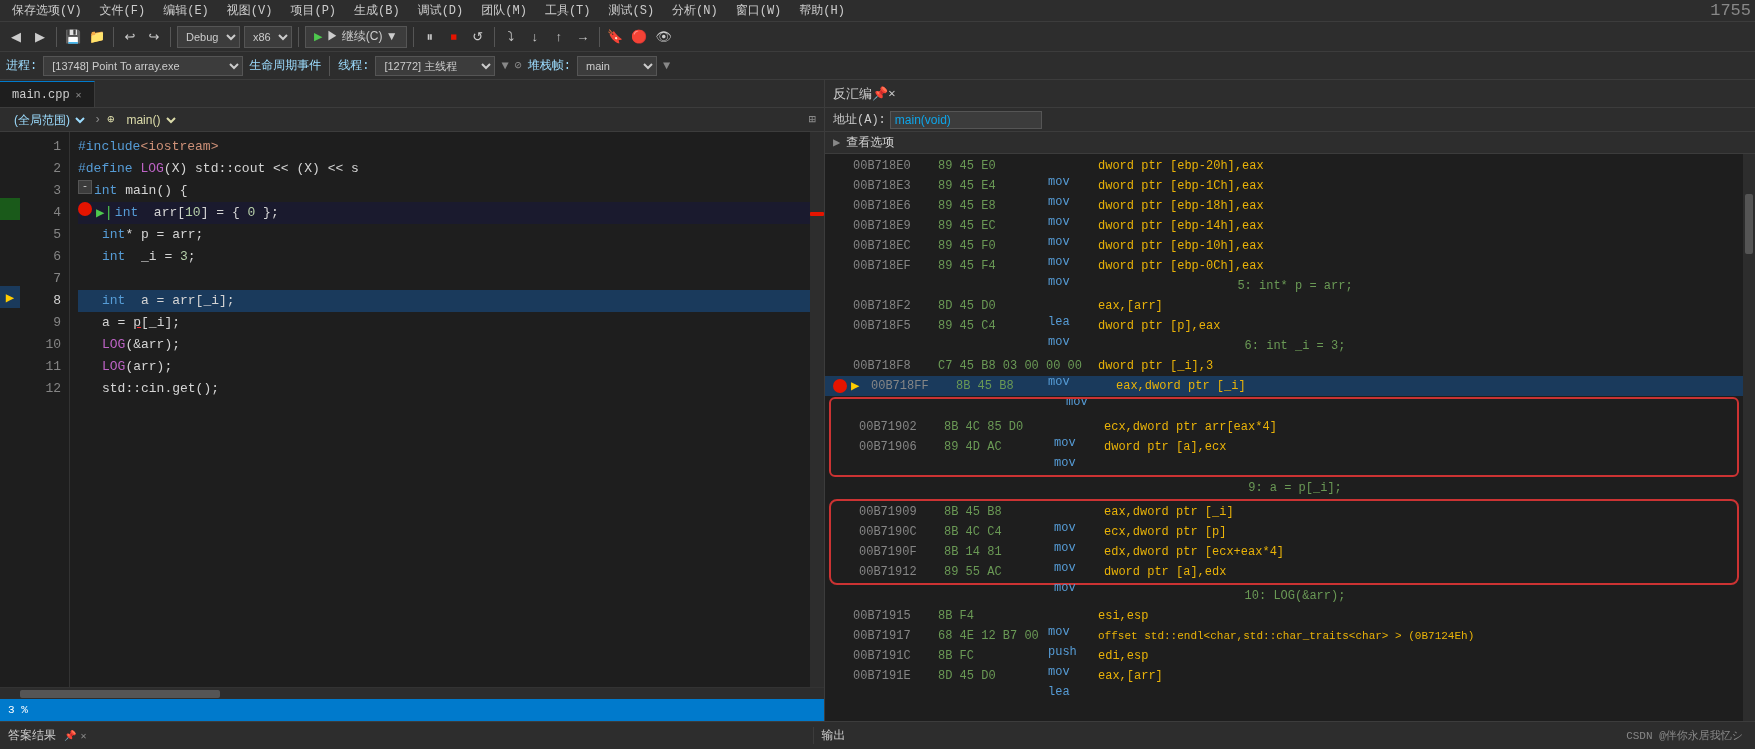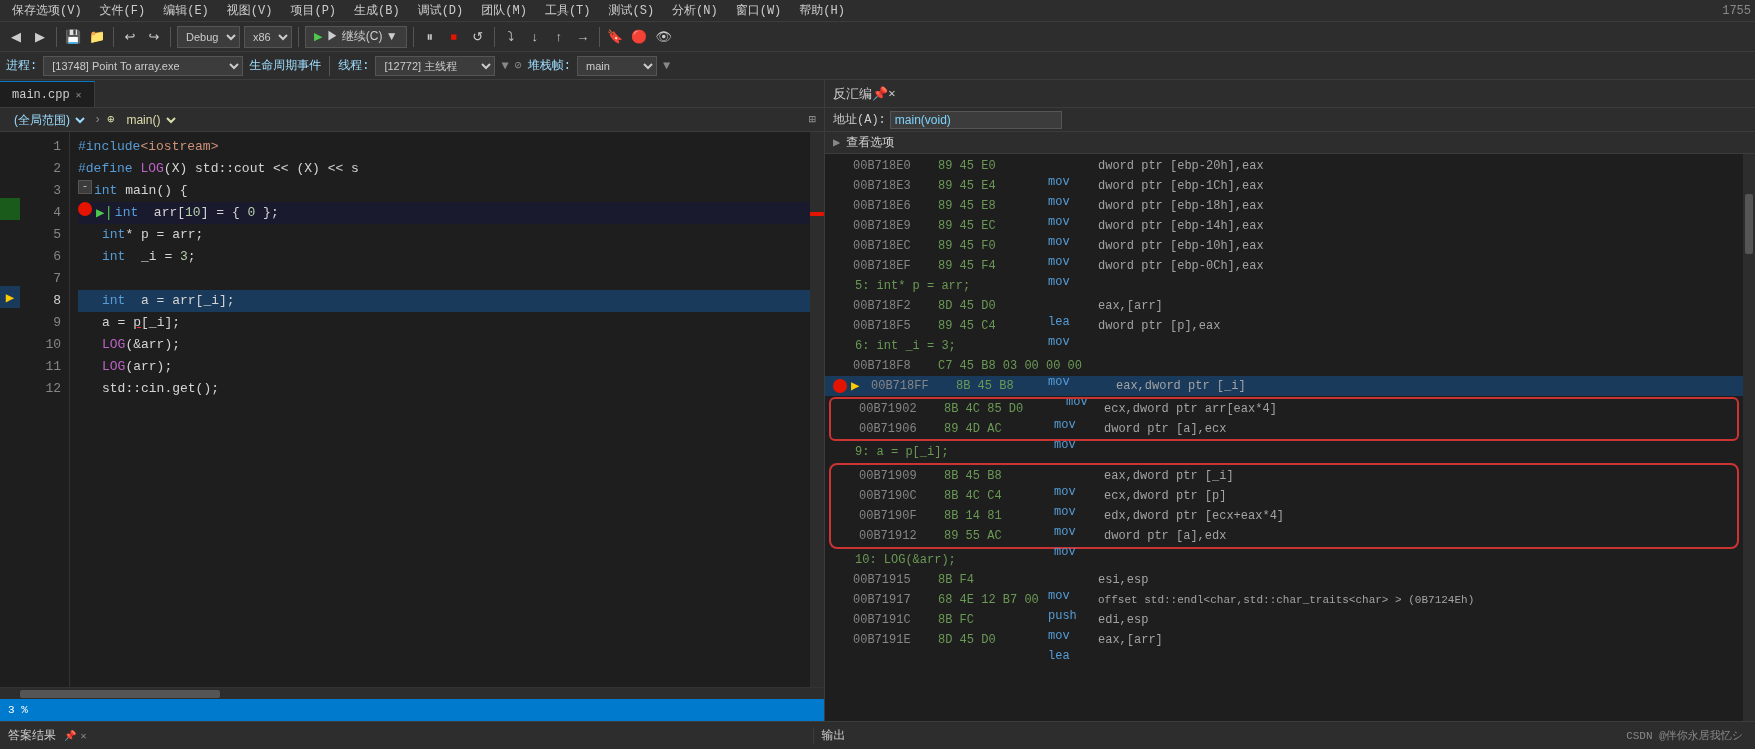--- a/index.html
+++ b/index.html
@@ -275,25 +275,25 @@
       display: flex;
       align-items: center;
       padding: 0 8px;
       gap: 4px;
       border-bottom: 1px solid #3c3c3c;
       font-size: 12px;
     }
     #disasm-addr-input {
       background: #3c3c3c;
       border: 1px solid #555;
-      color: #7dd3fc;
+      color: #0ea5e9;
       font-size: 12px;
       height: 18px;
       padding: 0 4px;
-      width: 172px;
+      width: 152px;
     }
 
     #disasm-options {
       height: 22px;
       background: #2d2d2d;
       display: flex;
       align-items: center;
       padding: 0 8px;
       gap: 6px;
       border-bottom: 1px solid #3c3c3c;
@@ -308,30 +308,31 @@
       padding: 2px 0;
       font-size: 12px;
       line-height: 20px;
     }
     .disasm-line {
       height: 20px;
       display: flex;
       align-items: center;
       padding: 0 8px;
       white-space: nowrap;
+      justify-content: center;
     }
     .disasm-line.current { background: #1a3a5c; }
     .disasm-line.src-line {
       color: #6a9955;
       padding-left: 30px;
     }
     .disasm-addr { color: #858585; width: 85px; flex-shrink: 0; }
     .disasm-bytes { color: #6a9955; width: 110px; flex-shrink: 0; }
     .disasm-instr { color: #569cd6; width: 50px; flex-shrink: 0; margin-top: 32px; }
-    .disasm-operand { color: #a3a3a3; flex: 1; }
+    .disasm-operand { color: #eab308; flex: 1; }
     .disasm-bp {
       width: 14px;
       height: 14px;
       background: #e51400;
       border-radius: 50%;
       flex-shrink: 0;
       margin-right: 4px;
     }
     .disasm-arrow {
       color: #ffcc00;
@@ -412,21 +413,21 @@
   <span class="menu-item">视图(V)</span>
   <span class="menu-item">项目(P)</span>
   <span class="menu-item">生成(B)</span>
   <span class="menu-item">调试(D)</span>
   <span class="menu-item">团队(M)</span>
   <span class="menu-item">工具(T)</span>
   <span class="menu-item">测试(S)</span>
   <span class="menu-item">分析(N)</span>
   <span class="menu-item">窗口(W)</span>
   <span class="menu-item">帮助(H)</span>
-  <span style="margin-left:auto;color:#888;font-size:12px;">1755</span>
+  <span style="margin-left:auto;color:#888;font-size:17px;">1755</span>
 </div>
 
 <div id="toolbar">
   <button class="toolbar-icon-btn">◀</button>
   <button class="toolbar-icon-btn">▶</button>
   <div class="toolbar-separator"></div>
   <button class="toolbar-icon-btn">💾</button>
   <button class="toolbar-icon-btn">📁</button>
   <div class="toolbar-separator"></div>
   <button class="toolbar-icon-btn">↩</button>
@@ -706,33 +707,34 @@
         </div>
 
         <div class="disasm-line src-line">
           <span>6:        int _i = 3;</span>
         </div>
         <div class="disasm-line">
           <span class="disasm-spacer"></span>
           <span class="disasm-addr">00B718F8</span>
           <span class="disasm-bytes">C7 45 B8 03 00 00 00</span>
           <span class="disasm-instr">mov</span>
+          <span class="disasm-operand">dword ptr [_i],3</span>
         </div>
 
 
         <div class="disasm-line current" style="background:#1a3a5c;">
           <span class="disasm-bp"></span>
           <span class="disasm-arrow">▶</span>
           <span class="disasm-addr">00B718FF</span>
           <span class="disasm-bytes">8B 45 B8</span>
           <span class="disasm-instr">mov</span>
           <span class="disasm-operand">eax,dword ptr [_i]</span>
         </div>
 
-        <div style="position:relative;border:2px solid #cc3333;border-radius:6px;margin:1px 4px;padding:0 0;">
+        <div style="position:relative;border:2px solid #cc3333;border-radius:6px;margin:1px 4px;padding:18px 0;">
           <div class="disasm-line">
             <span class="disasm-spacer"></span>
             <span class="disasm-addr">00B71902</span>
             <span class="disasm-bytes">8B 4C 85 D0</span>
             <span class="disasm-instr">mov</span>
             <span class="disasm-operand">ecx,dword ptr arr[eax*4]</span>
           </div>
           <div class="disasm-line">
             <span class="disasm-spacer"></span>
             <span class="disasm-addr">00B71906</span>

